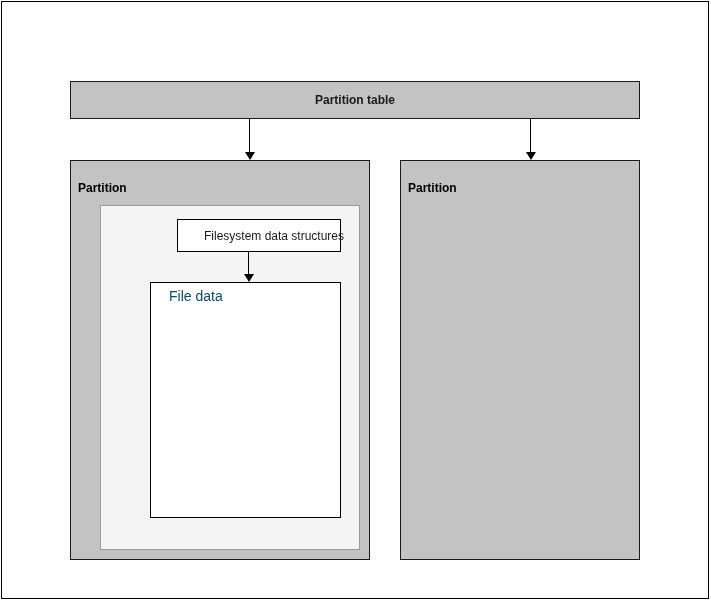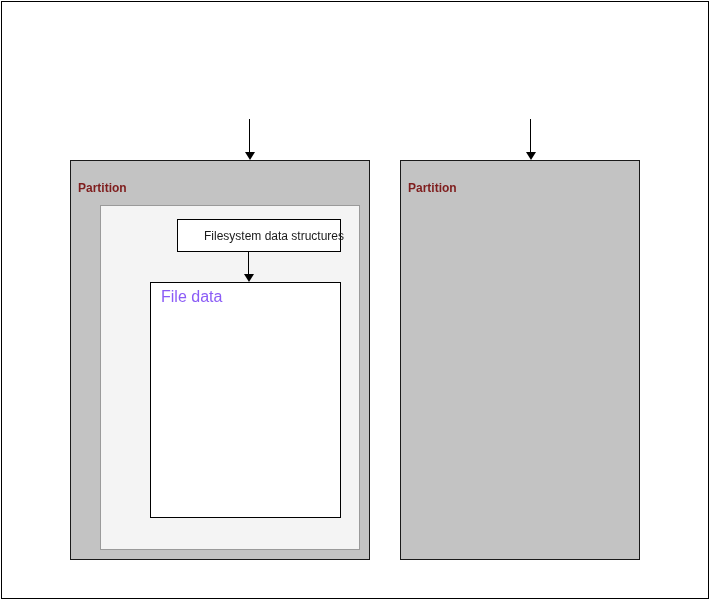--- a/index.html
+++ b/index.html
@@ -71,21 +71,21 @@
     top: 160px;
     width: 240px;
     height: 400px;
   }
   .partition-label {
     position: absolute;
     left: 7px;
     top: 20px;
     font-size: 12px;
     font-weight: bold;
-    color: #7f1d1d;
+    color: #000000;
   }
   .fs-area {
     position: absolute;
     left: 100px;
     top: 205px;
     width: 260px;
     height: 345px;
     background: #f4f4f4;
     border: 1px solid #9a9a9a;
     box-sizing: border-box;
@@ -114,24 +114,24 @@
     left: 150px;
     top: 282px;
     width: 191px;
     height: 236px;
     background: #ffffff;
     border: 1px solid #000000;
     box-sizing: border-box;
   }
   .filedata-label {
     position: absolute;
-    left: 10px;
+    left: 18px;
     top: 5px;
-    font-size: 16px;
-    color: #8b5cf6;
+    font-size: 14px;
+    color: #0c4a6e;
   }
   .arrow {
     position: absolute;
   }
   .arrow-line {
     position: absolute;
     width: 1px;
     background: #000000;
     left: 0;
     top: 0;
@@ -147,20 +147,23 @@
   }
 </style>
 </head>
 <body>
 
 <div id="canvas">
 
   <div class="outer-frame"></div>
 
 
+  <div class="partition-table">
+    <span class="partition-table-label">Partition table</span>
+  </div>
 
   <div class="arrow" style="left:249px; top:119px; width:1px; height:41px;">
     <div class="arrow-line" style="height:33px;"></div>
     <div class="arrow-head" style="top:33px;"></div>
   </div>
 
   <div class="arrow" style="left:530px; top:119px; width:1px; height:41px;">
     <div class="arrow-line" style="height:33px;"></div>
     <div class="arrow-head" style="top:33px;"></div>
   </div>

